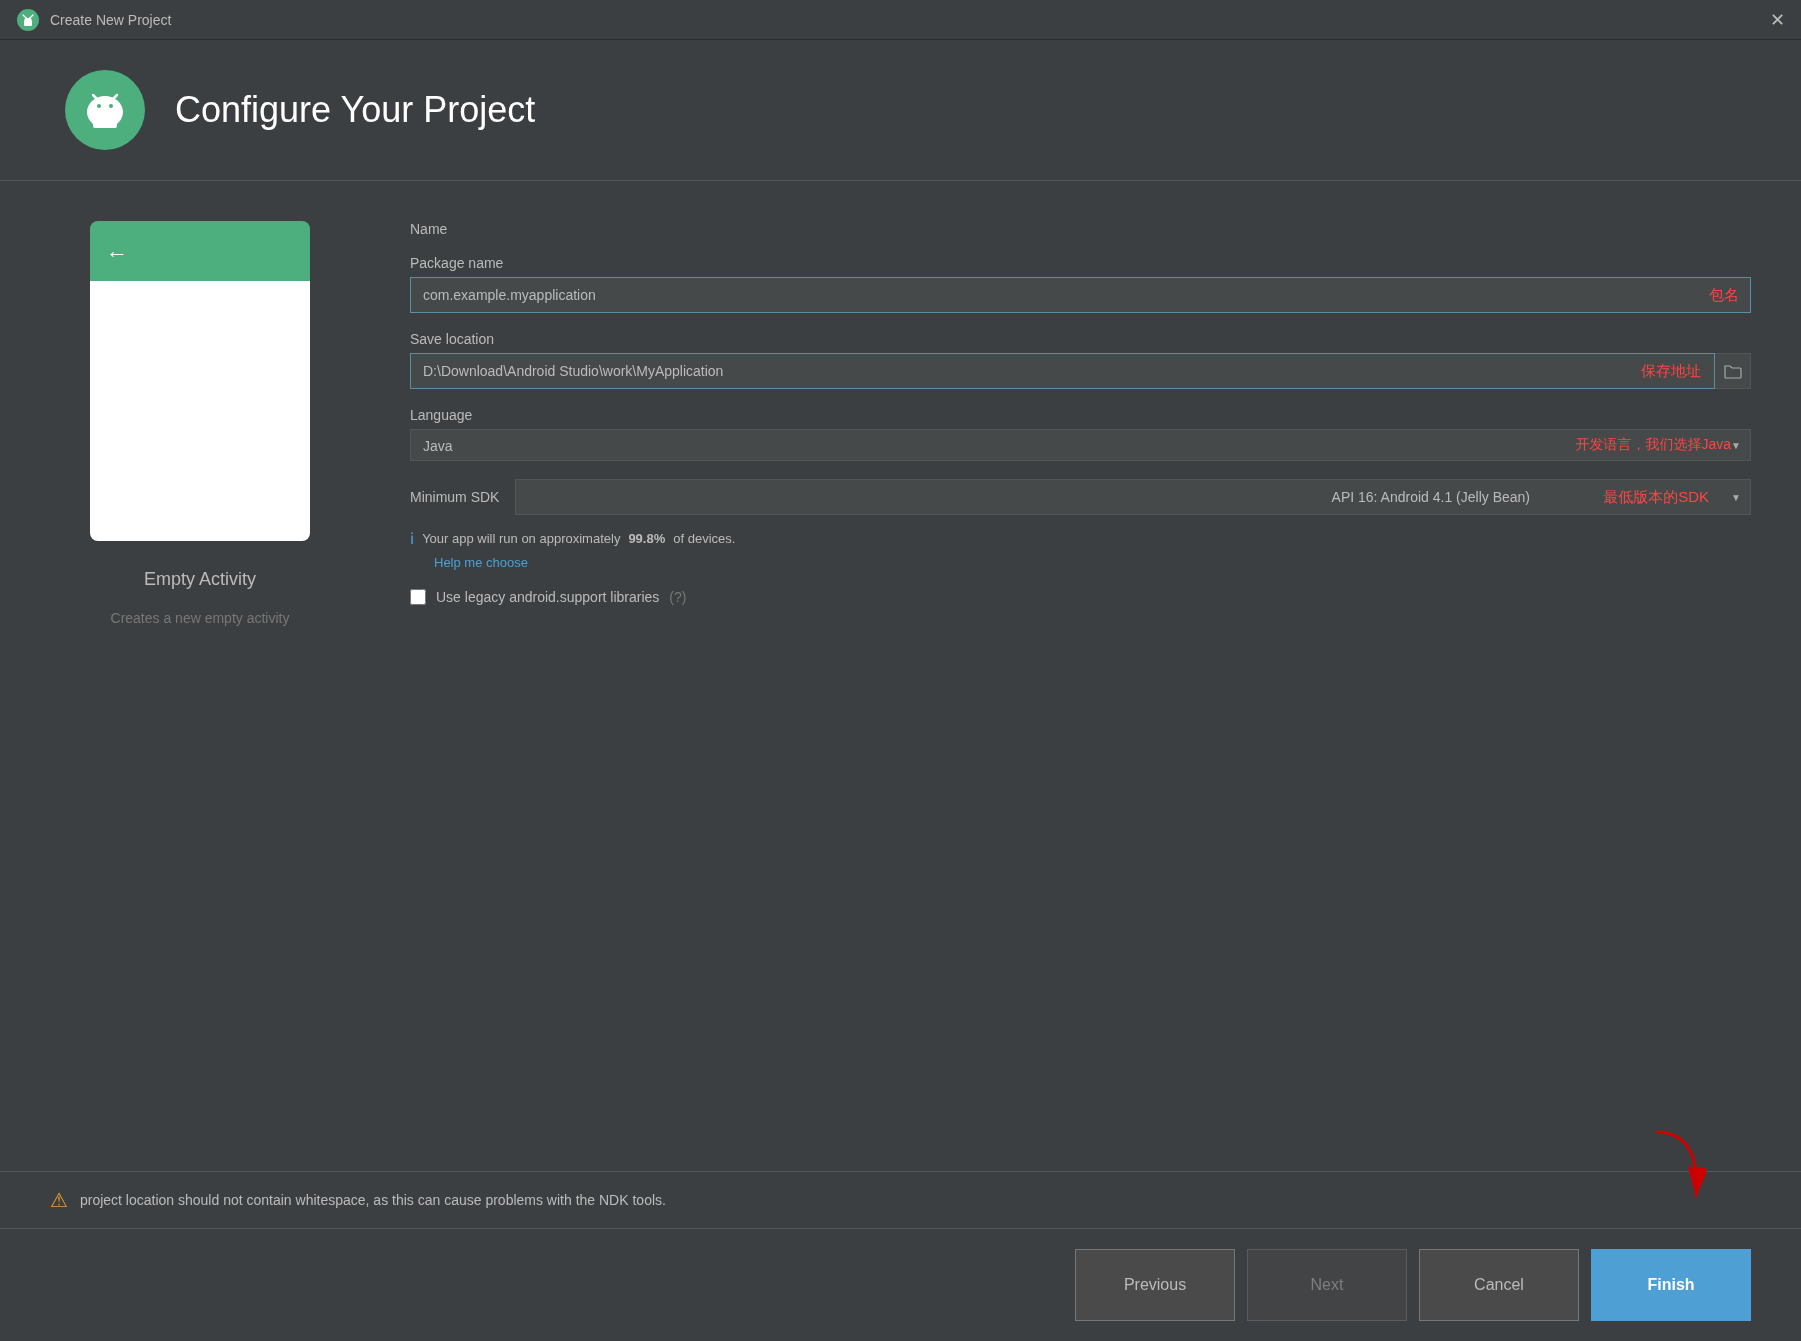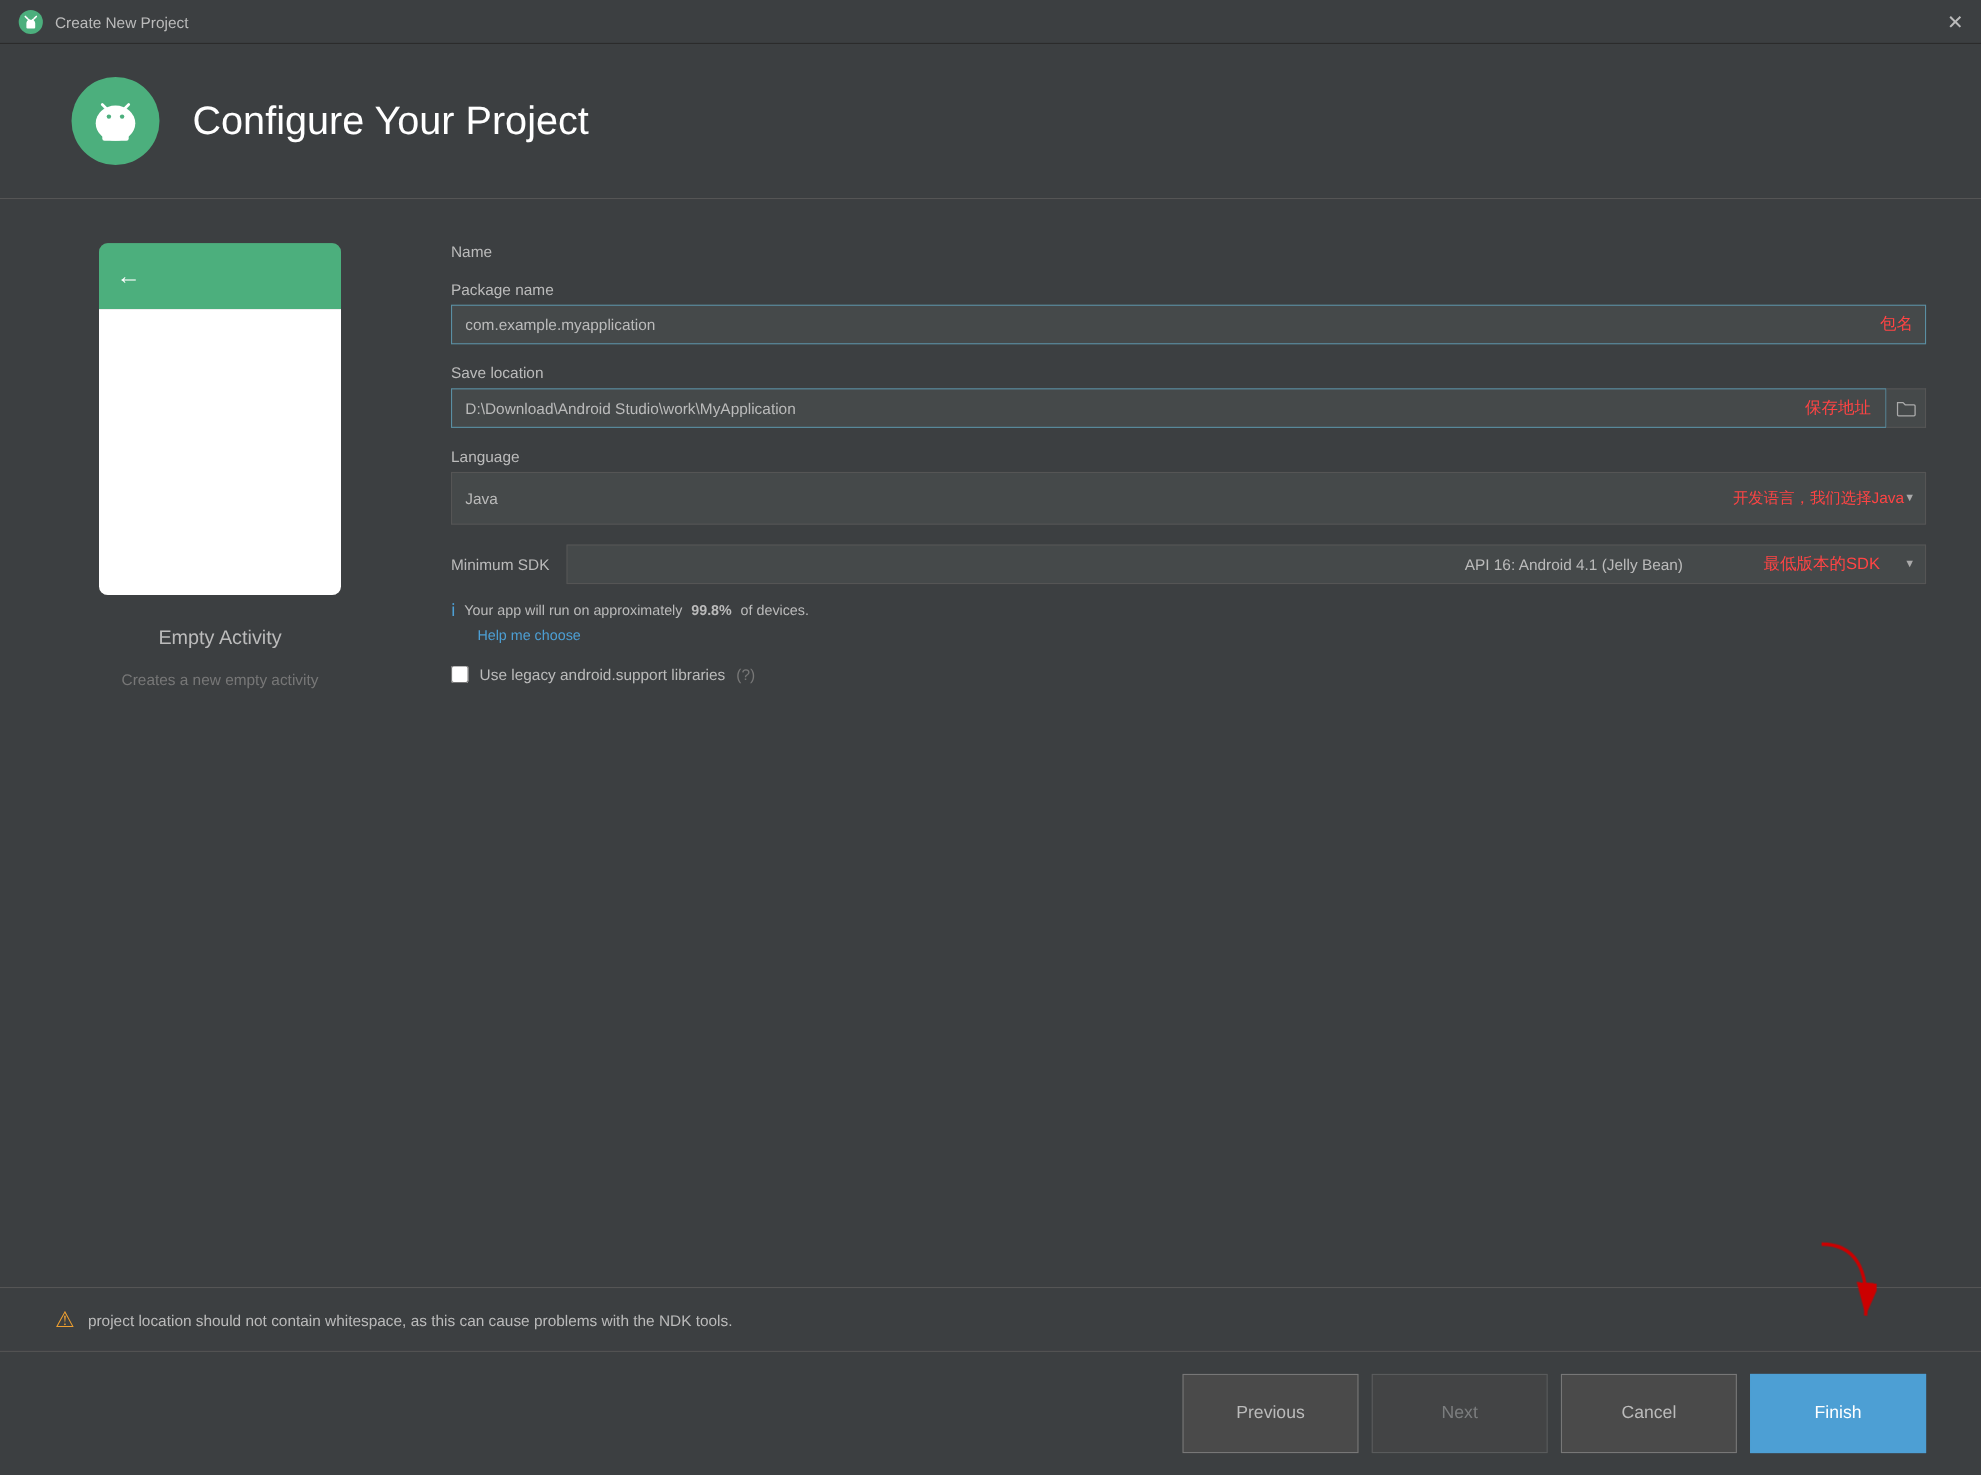--- a/index.html
+++ b/index.html
@@ -185,21 +185,21 @@
 
     
     .select-input {
       background: #45494a;
       border: 1px solid #555555;
       color: #bbbbbb;
       font-size: 14px;
       padding: 8px 12px;
       outline: none;
       width: 100%;
-      height: 48px;
+      height: 32px;
       appearance: none;
       cursor: pointer;
     }
     .select-wrapper {
       position: relative;
     }
     .select-wrapper::after {
       content: '▼';
       position: absolute;
       right: 10px;
@@ -328,21 +328,21 @@
       cursor: pointer;
       border: 1px solid #777777;
       background: #4a4a4a;
       color: #bbbbbb;
       padding: 0 24px;
     }
     .btn-primary {
       background: #4d9fd4;
       border-color: #4d9fd4;
       color: #ffffff;
-      font-weight: 400;
+      font-weight: 700;
     }
     .btn:disabled {
       opacity: 0.5;
       cursor: default;
     }
 
     
     .input-annotated {
       position: relative;
     }

